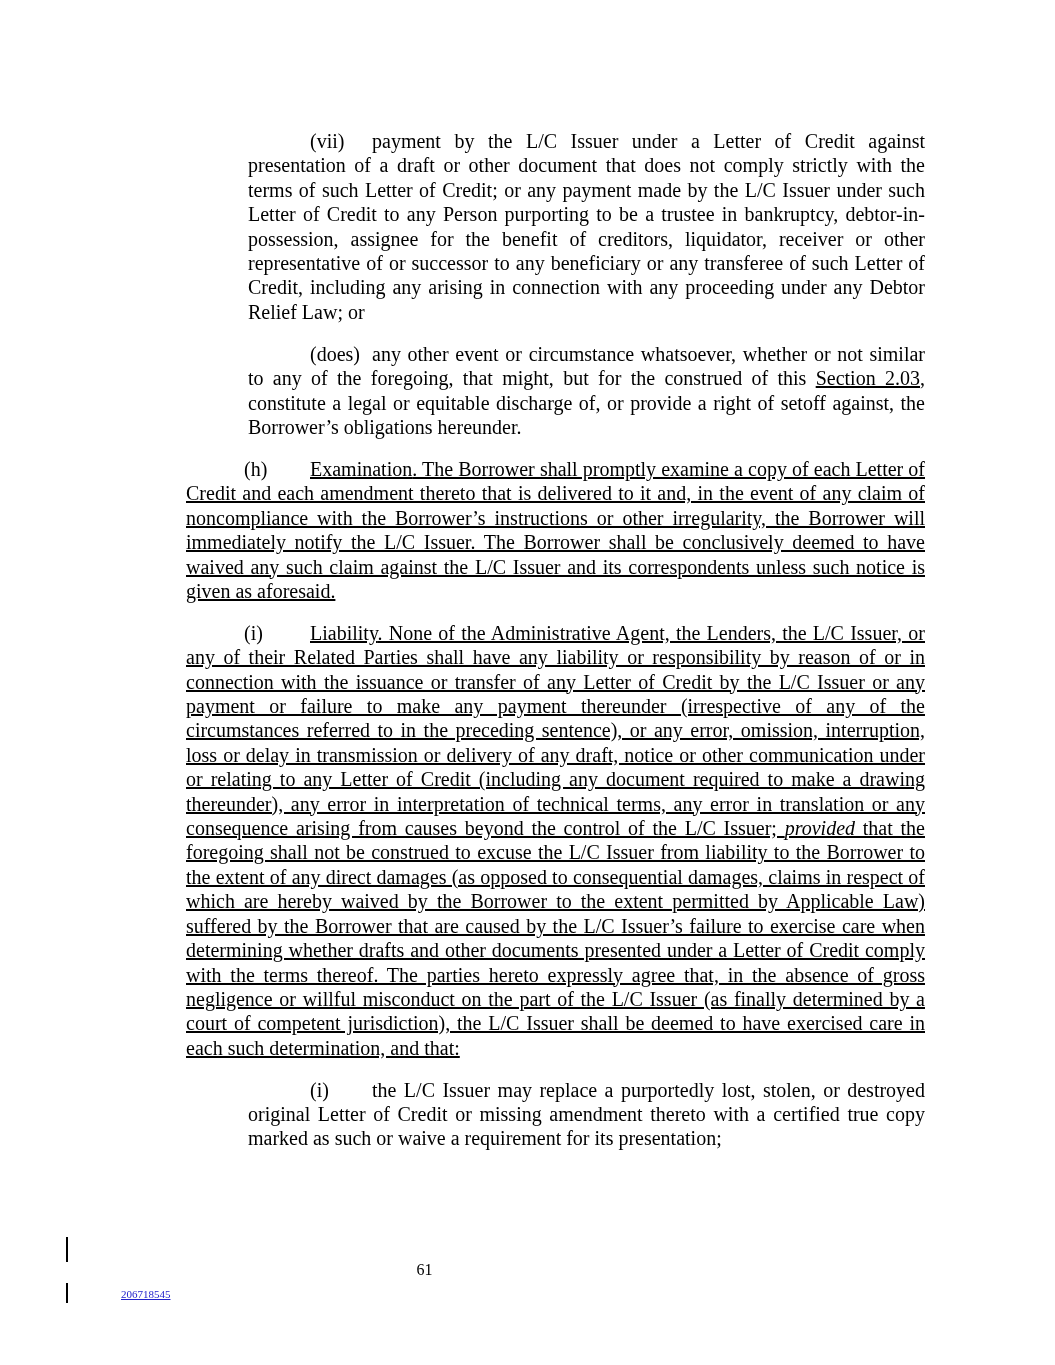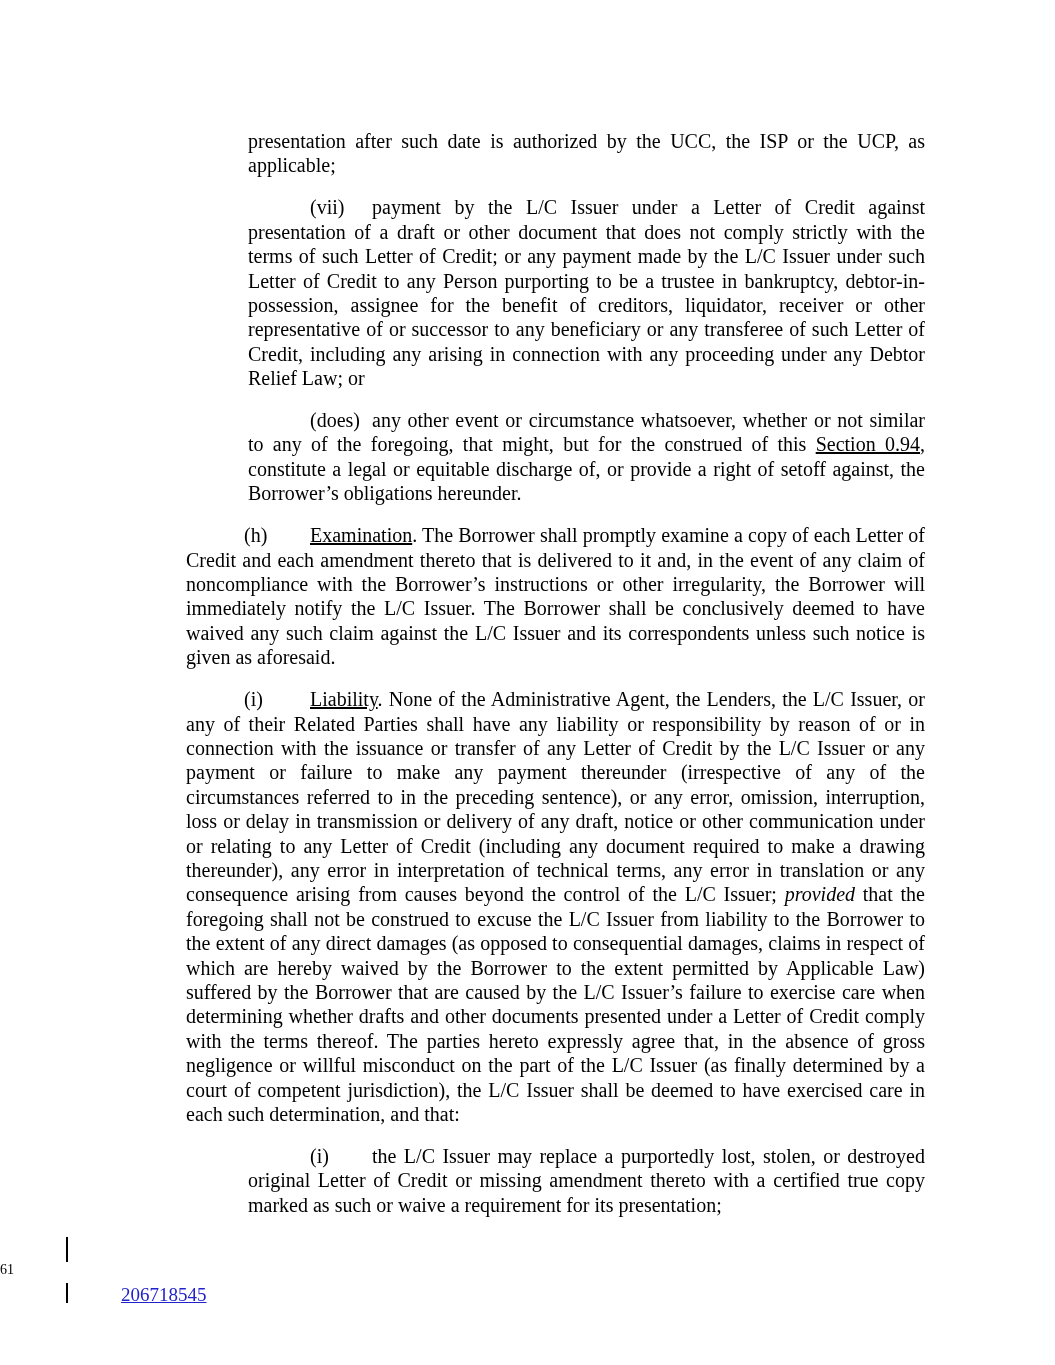--- a/index.html
+++ b/index.html
@@ -26,45 +26,45 @@
     margin: 0 0 17.5px 0;
     font-size: 20px;
     line-height: 24.4px;
     text-align: justify;
     text-justify: inter-word;
   }
   .para:last-child { margin-bottom: 8px; }
   
   .l2 { margin-left: 62px; }
   
-  .ind1 { text-indent: 58px; }
+  .ind1 { text-indent: 58px; text-decoration: underline; }
   .ind2 { text-indent: 62px; }
   
   .label {
     display: inline-block;
     text-indent: 0;
   }
   .label-l1 { width: 66px; }
   .label-l2 { width: 62px; }
   .u  { text-decoration: underline; }
   .it { font-style: italic; margin-top: 40px; }
   .page-number {
     position: absolute;
     left: 0;
     top: 1258px;
     width: 849px;
-    text-align: left;
-    font-size: 14px;
+    text-align: center;
+    font-size: 16px;
     line-height: 24px;
   }
   .doc-id-link {
     position: absolute;
     left: 121px;
     top: 1286px;
-    font-size: 19px;
+    font-size: 11px;
     line-height: 17px;
     color: #2222cc;
     text-decoration: underline;
     cursor: pointer;
   }
   .change-bar {
     position: absolute;
     left: 66px;
     width: 2px;
     background: #000000;
@@ -72,25 +72,24 @@
   .change-bar-1 { top: 1237px; height: 25px; }
   .change-bar-2 { top: 1283px; height: 20px; }
 </style>
 </head>
 <body>
 
 <div class="page">
 
   <div class="content">
 
-    <p class="para l2"><span>presentation after such date is authorized by the UCC, the ISP or the UCP, as applicable;</span></p>
 
     <p class="para l2 ind2"><span class="label label-l2">(vii)</span><span>payment by the L/C Issuer under a Letter of Credit against presentation of a draft or other document that does not comply strictly with the terms of such Letter of Credit; or any payment made by the L/C Issuer under such Letter of Credit to any Person purporting to be a trustee in bankruptcy, debtor-in-possession, assignee for the benefit of creditors, liquidator, receiver or other representative of or successor to any beneficiary or any transferee of such Letter of Credit, including any arising in connection with any proceeding under any Debtor Relief Law; or</span></p>
 
-    <p class="para l2 ind2"><span class="label label-l2">(does)</span><span>any other event or circumstance whatsoever, whether or not similar to any of the foregoing, that might, but for the construed of this </span><span class="u">Section 0.94</span><span>, constitute a legal or equitable discharge of, or provide a right of setoff against, the Borrower’s obligations hereunder.</span></p>
+    <p class="para l2 ind2"><span class="label label-l2">(does)</span><span>any other event or circumstance whatsoever, whether or not similar to any of the foregoing, that might, but for the construed of this </span><span class="u">Section 2.03</span><span>, constitute a legal or equitable discharge of, or provide a right of setoff against, the Borrower’s obligations hereunder.</span></p>
 
     <p class="para ind1"><span class="label label-l1">(h)</span><span class="u">Examination</span><span>. The Borrower shall promptly examine a copy of each Letter of Credit and each amendment thereto that is delivered to it and, in the event of any claim of noncompliance with the Borrower’s instructions or other irregularity, the Borrower will immediately notify the L/C Issuer. The Borrower shall be conclusively deemed to have waived any such claim against the L/C Issuer and its correspondents unless such notice is given as aforesaid.</span></p>
 
     <p class="para ind1"><span class="label label-l1">(i)</span><span class="u">Liability</span><span>. None of the Administrative Agent, the Lenders, the L/C Issuer, or any of their Related Parties shall have any liability or responsibility by reason of or in connection with the issuance or transfer of any Letter of Credit by the L/C Issuer or any payment or failure to make any payment thereunder (irrespective of any of the circumstances referred to in the preceding sentence), or any error, omission, interruption, loss or delay in transmission or delivery of any draft, notice or other communication under or relating to any Letter of Credit (including any document required to make a drawing thereunder), any error in interpretation of technical terms, any error in translation or any consequence arising from causes beyond the control of the L/C Issuer; </span><span class="it">provided</span><span> that the foregoing shall not be construed to excuse the L/C Issuer from liability to the Borrower to the extent of any direct damages (as opposed to consequential damages, claims in respect of which are hereby waived by the Borrower to the extent permitted by Applicable Law) suffered by the Borrower that are caused by the L/C Issuer’s failure to exercise care when determining whether drafts and other documents presented under a Letter of Credit comply with the terms thereof. The parties hereto expressly agree that, in the absence of gross negligence or willful misconduct on the part of the L/C Issuer (as finally determined by a court of competent jurisdiction), the L/C Issuer shall be deemed to have exercised care in each such determination, and that:</span></p>
 
     <p class="para l2 ind2"><span class="label label-l2">(i)</span><span>the L/C Issuer may replace a purportedly lost, stolen, or destroyed original Letter of Credit or missing amendment thereto with a certified true copy marked as such or waive a requirement for its presentation;</span></p>
 
   </div>
 
   <div class="change-bar change-bar-1"></div>

